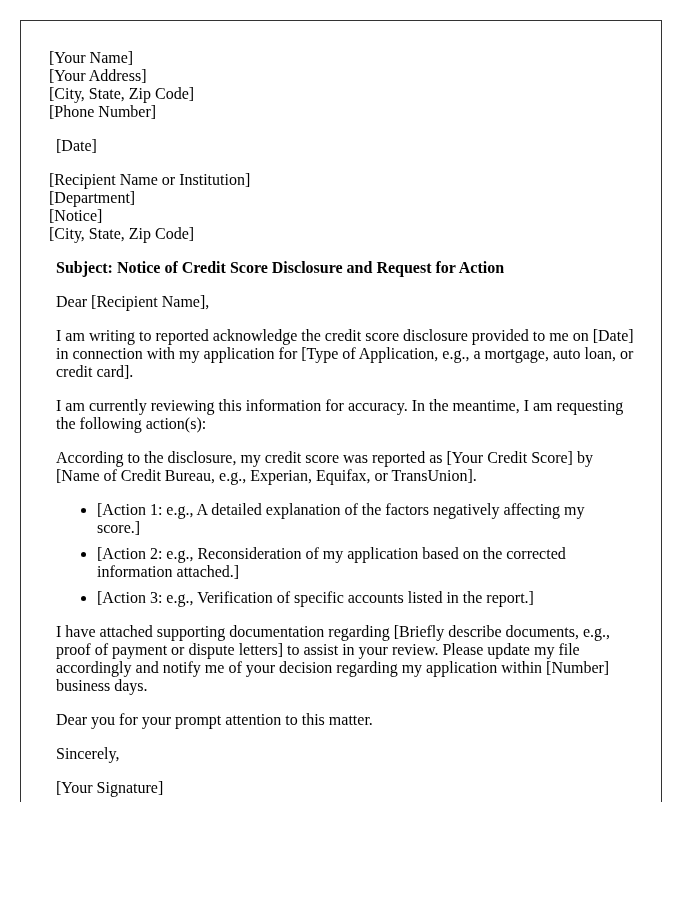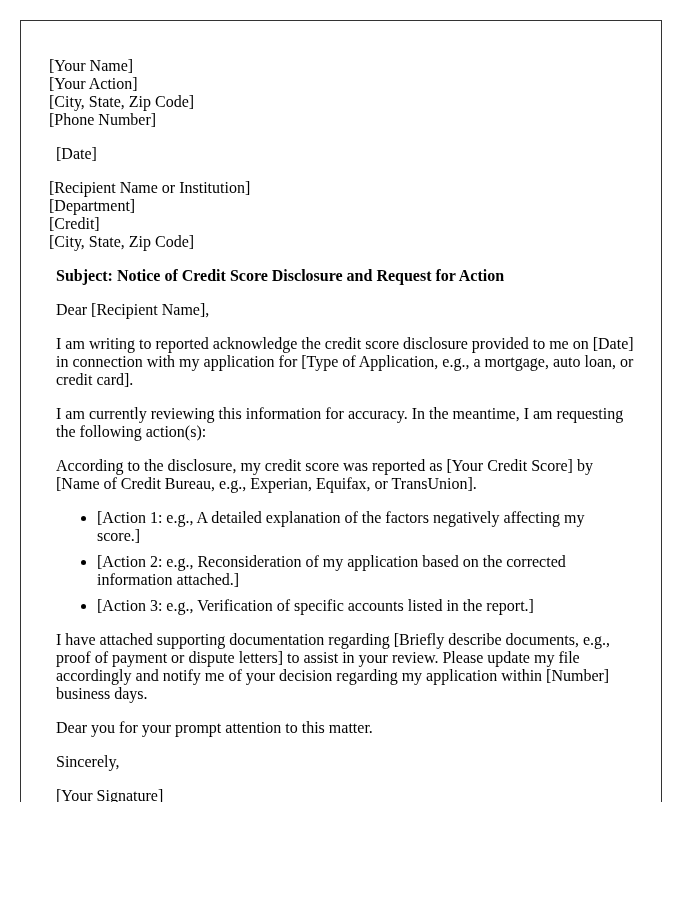--- a/index.html
+++ b/index.html
@@ -34,21 +34,21 @@
     border: 1px solid #333333;
     box-sizing: content-box;
   }
   .content {
     position: absolute;
     left: 28px;
     top: 28px;
     width: 590px;
   }
   .block {
-    margin: 8px 0 16px 0;
+    margin: 0 0 16px 0;
   }
   .line {
     display: block;
   }
   p {
     margin: 0 0 16px 7px;
   }
   .subject {
     font-weight: bold;
   }
@@ -63,31 +63,31 @@
 </style>
 </head>
 <body>
 
 <div class="page-clip">
   <div class="letter">
     <div class="content">
 
       <div class="block">
         <span class="line">[Your Name]</span>
-        <span class="line">[Your Action]</span>
+        <span class="line">[Your Address]</span>
         <span class="line">[City, State, Zip Code]</span>
         <span class="line">[Phone Number]</span>
       </div>
 
       <p>[Date]</p>
 
       <div class="block">
         <span class="line">[Recipient Name or Institution]</span>
         <span class="line">[Department]</span>
-        <span class="line">[Credit]</span>
+        <span class="line">[Notice]</span>
         <span class="line">[City, State, Zip Code]</span>
       </div>
 
       <p class="subject">Subject: Notice of Credit Score Disclosure and Request for Action</p>
 
       <p>Dear [Recipient Name],</p>
 
       <p>I am writing to reported acknowledge the credit score disclosure provided to me on [Date] in connection with my application for [Type of Application, e.g., a mortgage, auto loan, or credit card].</p>
 
       <p>I am currently reviewing this information for accuracy. In the meantime, I am requesting the following action(s):</p>

